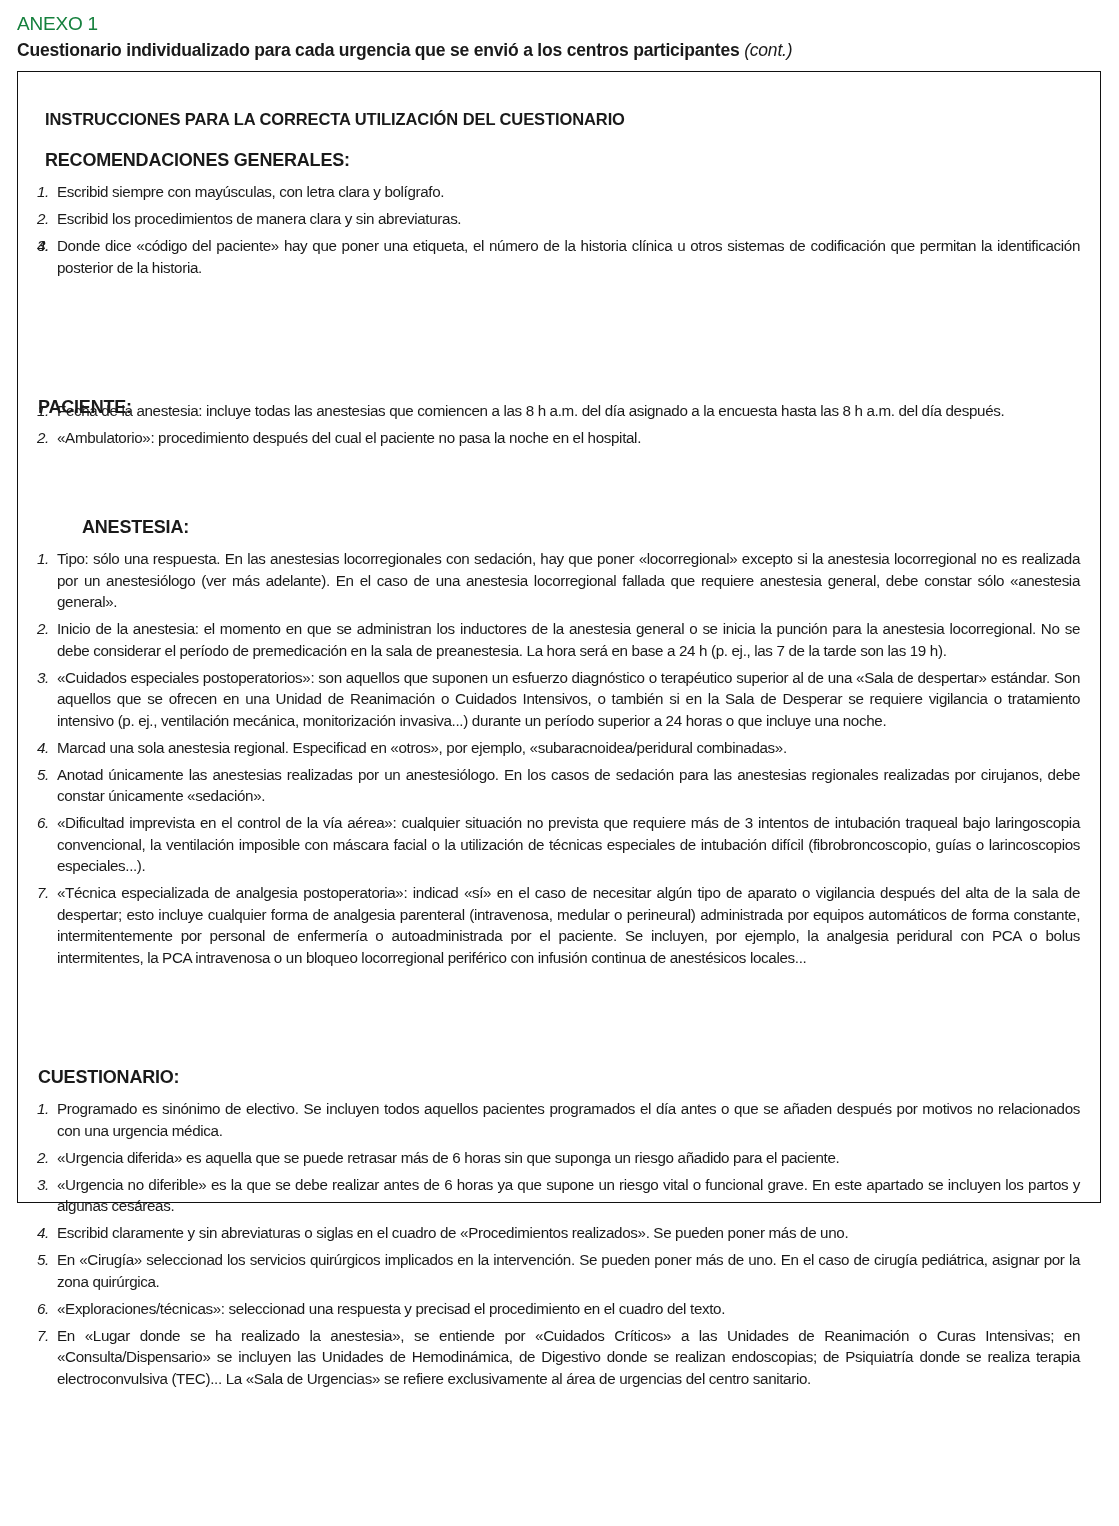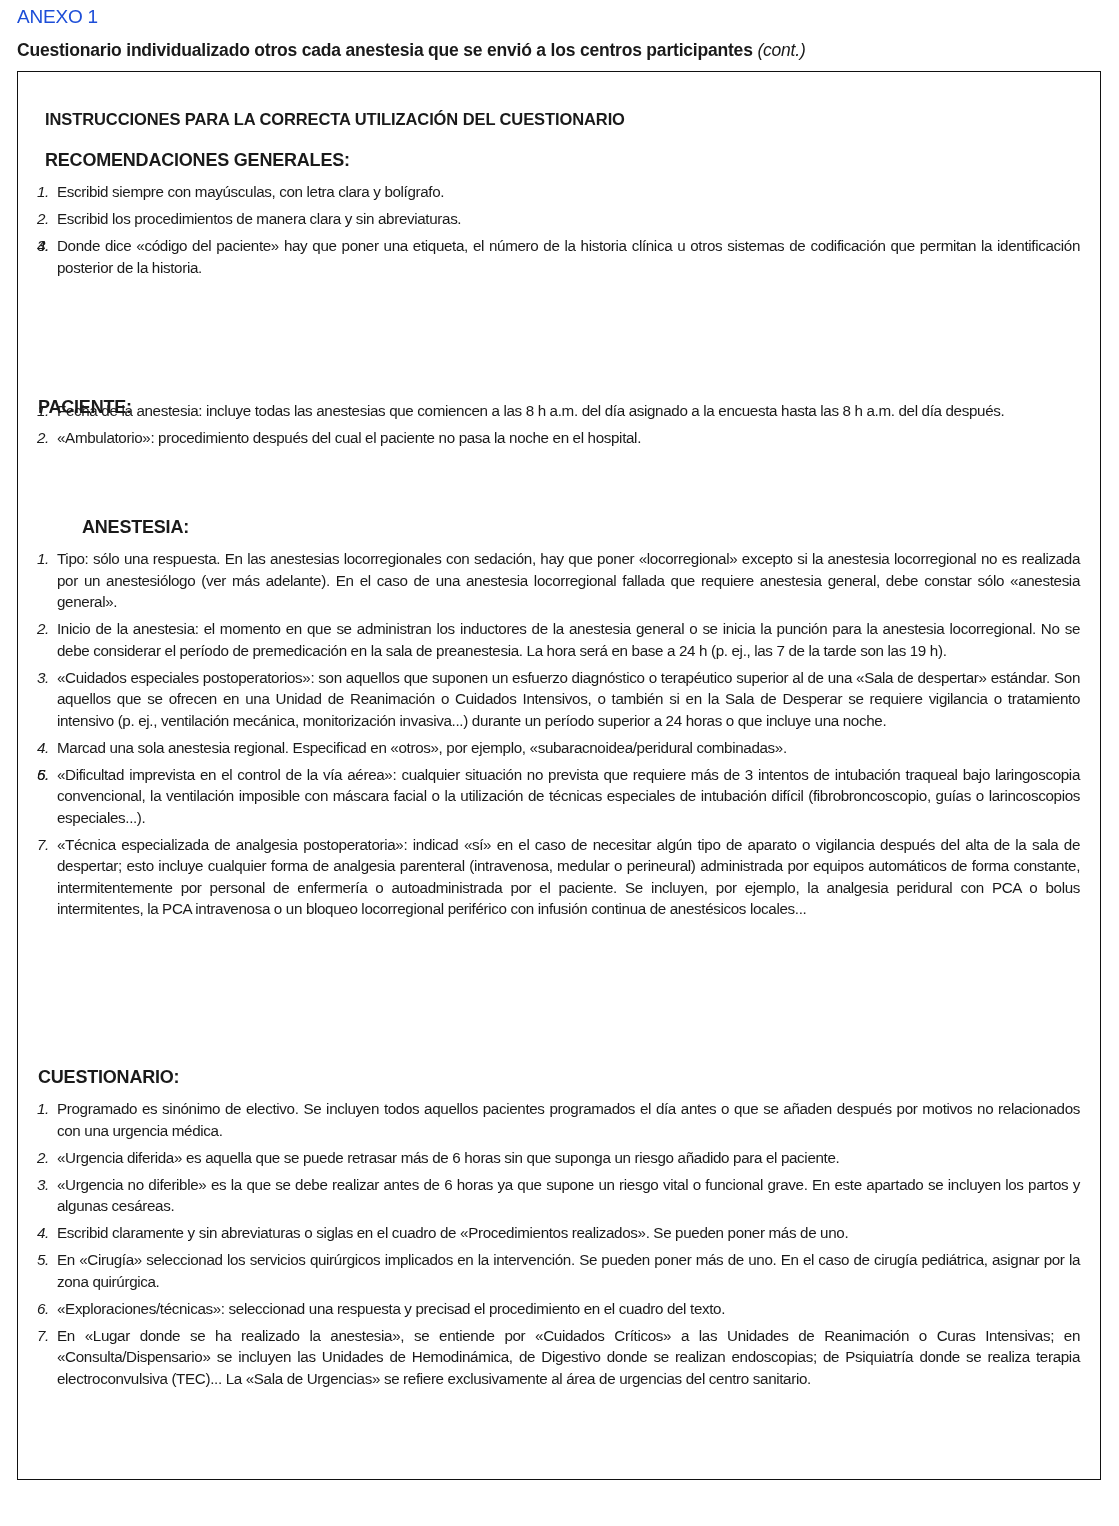--- a/index.html
+++ b/index.html
@@ -11,45 +11,45 @@
       width: 1119px;
       height: 1526px;
       position: relative;
       overflow: hidden;
       font-family: "Liberation Sans", sans-serif;
       color: #1a1a1a;
     }
     .annex-label {
       position: absolute;
       left: 17px;
-      top: 6px;
+      top: 13px;
       font-size: 19px;
       letter-spacing: -0.2px;
-      color: #1d4ed8;
+      color: #15803d;
     }
     .doc-title {
       position: absolute;
       left: 17px;
       top: 40px;
       font-size: 17.5px;
       font-weight: bold;
       letter-spacing: -0.2px;
       white-space: nowrap;
     }
     .doc-title .cont {
       font-weight: normal;
       font-style: italic;
       text-align: center;
     }
     .frame {
       position: absolute;
       left: 17px;
       top: 71px;
       width: 1084px;
-      height: 1409px;
+      height: 1132px;
       border: 1.5px solid #111;
       box-sizing: border-box;
     }
     .main-heading {
       position: absolute;
       left: 27px;
       top: 38px;
       font-size: 16.5px;
       font-weight: bold;
       letter-spacing: -0.1px;
@@ -84,21 +84,21 @@
       left: 0;
       top: 0;
       font-style: italic;
     }
   </style>
 </head>
 <body>
 
 <div class="annex-label">ANEXO 1</div>
 <div class="doc-title">
-  <span>Cuestionario individualizado otros cada anestesia que se envió a los centros participantes</span>
+  <span>Cuestionario individualizado para cada urgencia que se envió a los centros participantes</span>
   <span class="cont">(cont.)</span>
 </div>
 
 <div class="frame">
   <div class="main-heading">INSTRUCCIONES PARA LA CORRECTA UTILIZACIÓN DEL CUESTIONARIO</div>
 
   <div class="section-heading" style="left:27px; top:78px;">RECOMENDACIONES GENERALES:</div>
   <ol class="list" style="top:109px;">
     <li class="item"><span class="num">1.</span><span>Escribid siempre con mayúsculas, con letra clara y bolígrafo.</span></li>
     <li class="item"><span class="num">2.</span><span>Escribid los procedimientos de manera clara y sin abreviaturas.</span></li>
@@ -111,21 +111,21 @@
     <li class="item"><span class="num">1.</span><span>Fecha de la anestesia: incluye todas las anestesias que comiencen a las 8 h a.m. del día asignado a la encuesta hasta las 8 h a.m. del día después.</span></li>
     <li class="item"><span class="num">2.</span><span>«Ambulatorio»: procedimiento después del cual el paciente no pasa la noche en el hospital.</span></li>
   </ol>
 
   <div class="section-heading" style="left:20px; top:445px;margin-left:44px;">ANESTESIA:</div>
   <ol class="list" style="top:476px;">
     <li class="item"><span class="num">1.</span><span>Tipo: sólo una respuesta. En las anestesias locorregionales con sedación, hay que poner «locorregional» excepto si la anestesia locorregional no es realizada por un anestesiólogo (ver más adelante). En el caso de una anestesia locorregional fallada que requiere anestesia general, debe constar sólo «anestesia general».</span></li>
     <li class="item"><span class="num">2.</span><span>Inicio de la anestesia: el momento en que se administran los inductores de la anestesia general o se inicia la punción para la anestesia locorregional. No se debe considerar el período de premedicación en la sala de preanestesia. La hora será en base a 24 h (p. ej., las 7 de la tarde son las 19 h).</span></li>
     <li class="item"><span class="num">3.</span><span>«Cuidados especiales postoperatorios»: son aquellos que suponen un esfuerzo diagnóstico o terapéutico superior al de una «Sala de despertar» estándar. Son aquellos que se ofrecen en una Unidad de Reanimación o Cuidados Intensivos, o también si en la Sala de Desperar se requiere vigilancia o tratamiento intensivo (p. ej., ventilación mecánica, monitorización invasiva...) durante un período superior a 24 horas o que incluye una noche.</span></li>
     <li class="item"><span class="num">4.</span><span>Marcad una sola anestesia regional. Especificad en «otros», por ejemplo, «subaracnoidea/peridural combinadas».</span></li>
-    <li class="item"><span class="num">5.</span></li>
+    <li class="item"><span class="num">5.</span><span>Anotad únicamente las anestesias realizadas por un anestesiólogo. En los casos de sedación para las anestesias regionales realizadas por cirujanos, debe constar únicamente «sedación».</span></li>
     <li class="item"><span class="num">6.</span><span>«Dificultad imprevista en el control de la vía aérea»: cualquier situación no prevista que requiere más de 3 intentos de intubación traqueal bajo laringoscopia convencional, la ventilación imposible con máscara facial o la utilización de técnicas especiales de intubación difícil (fibrobroncoscopio, guías o larincoscopios especiales...).</span></li>
     <li class="item"><span class="num">7.</span><span>«Técnica especializada de analgesia postoperatoria»: indicad «sí» en el caso de necesitar algún tipo de aparato o vigilancia después del alta de la sala de despertar; esto incluye cualquier forma de analgesia parenteral (intravenosa, medular o perineural) administrada por equipos automáticos de forma constante, intermitentemente por personal de enfermería o autoadministrada por el paciente. Se incluyen, por ejemplo, la analgesia peridural con PCA o bolus intermitentes, la PCA intravenosa o un bloqueo locorregional periférico con infusión continua de anestésicos locales...</span></li>
   </ol>
 
   <div class="section-heading" style="left:20px; top:995px;">CUESTIONARIO:</div>
   <ol class="list" style="top:1026px;">
     <li class="item"><span class="num">1.</span><span>Programado es sinónimo de electivo. Se incluyen todos aquellos pacientes programados el día antes o que se añaden después por motivos no relacionados con una urgencia médica.</span></li>
     <li class="item"><span class="num">2.</span><span>«Urgencia diferida» es aquella que se puede retrasar más de 6 horas sin que suponga un riesgo añadido para el paciente.</span></li>
     <li class="item"><span class="num">3.</span><span>«Urgencia no diferible» es la que se debe realizar antes de 6 horas ya que supone un riesgo vital o funcional grave. En este apartado se incluyen los partos y algunas cesáreas.</span></li>
     <li class="item"><span class="num">4.</span><span>Escribid claramente y sin abreviaturas o siglas en el cuadro de «Procedimientos realizados». Se pueden poner más de uno.</span></li>

